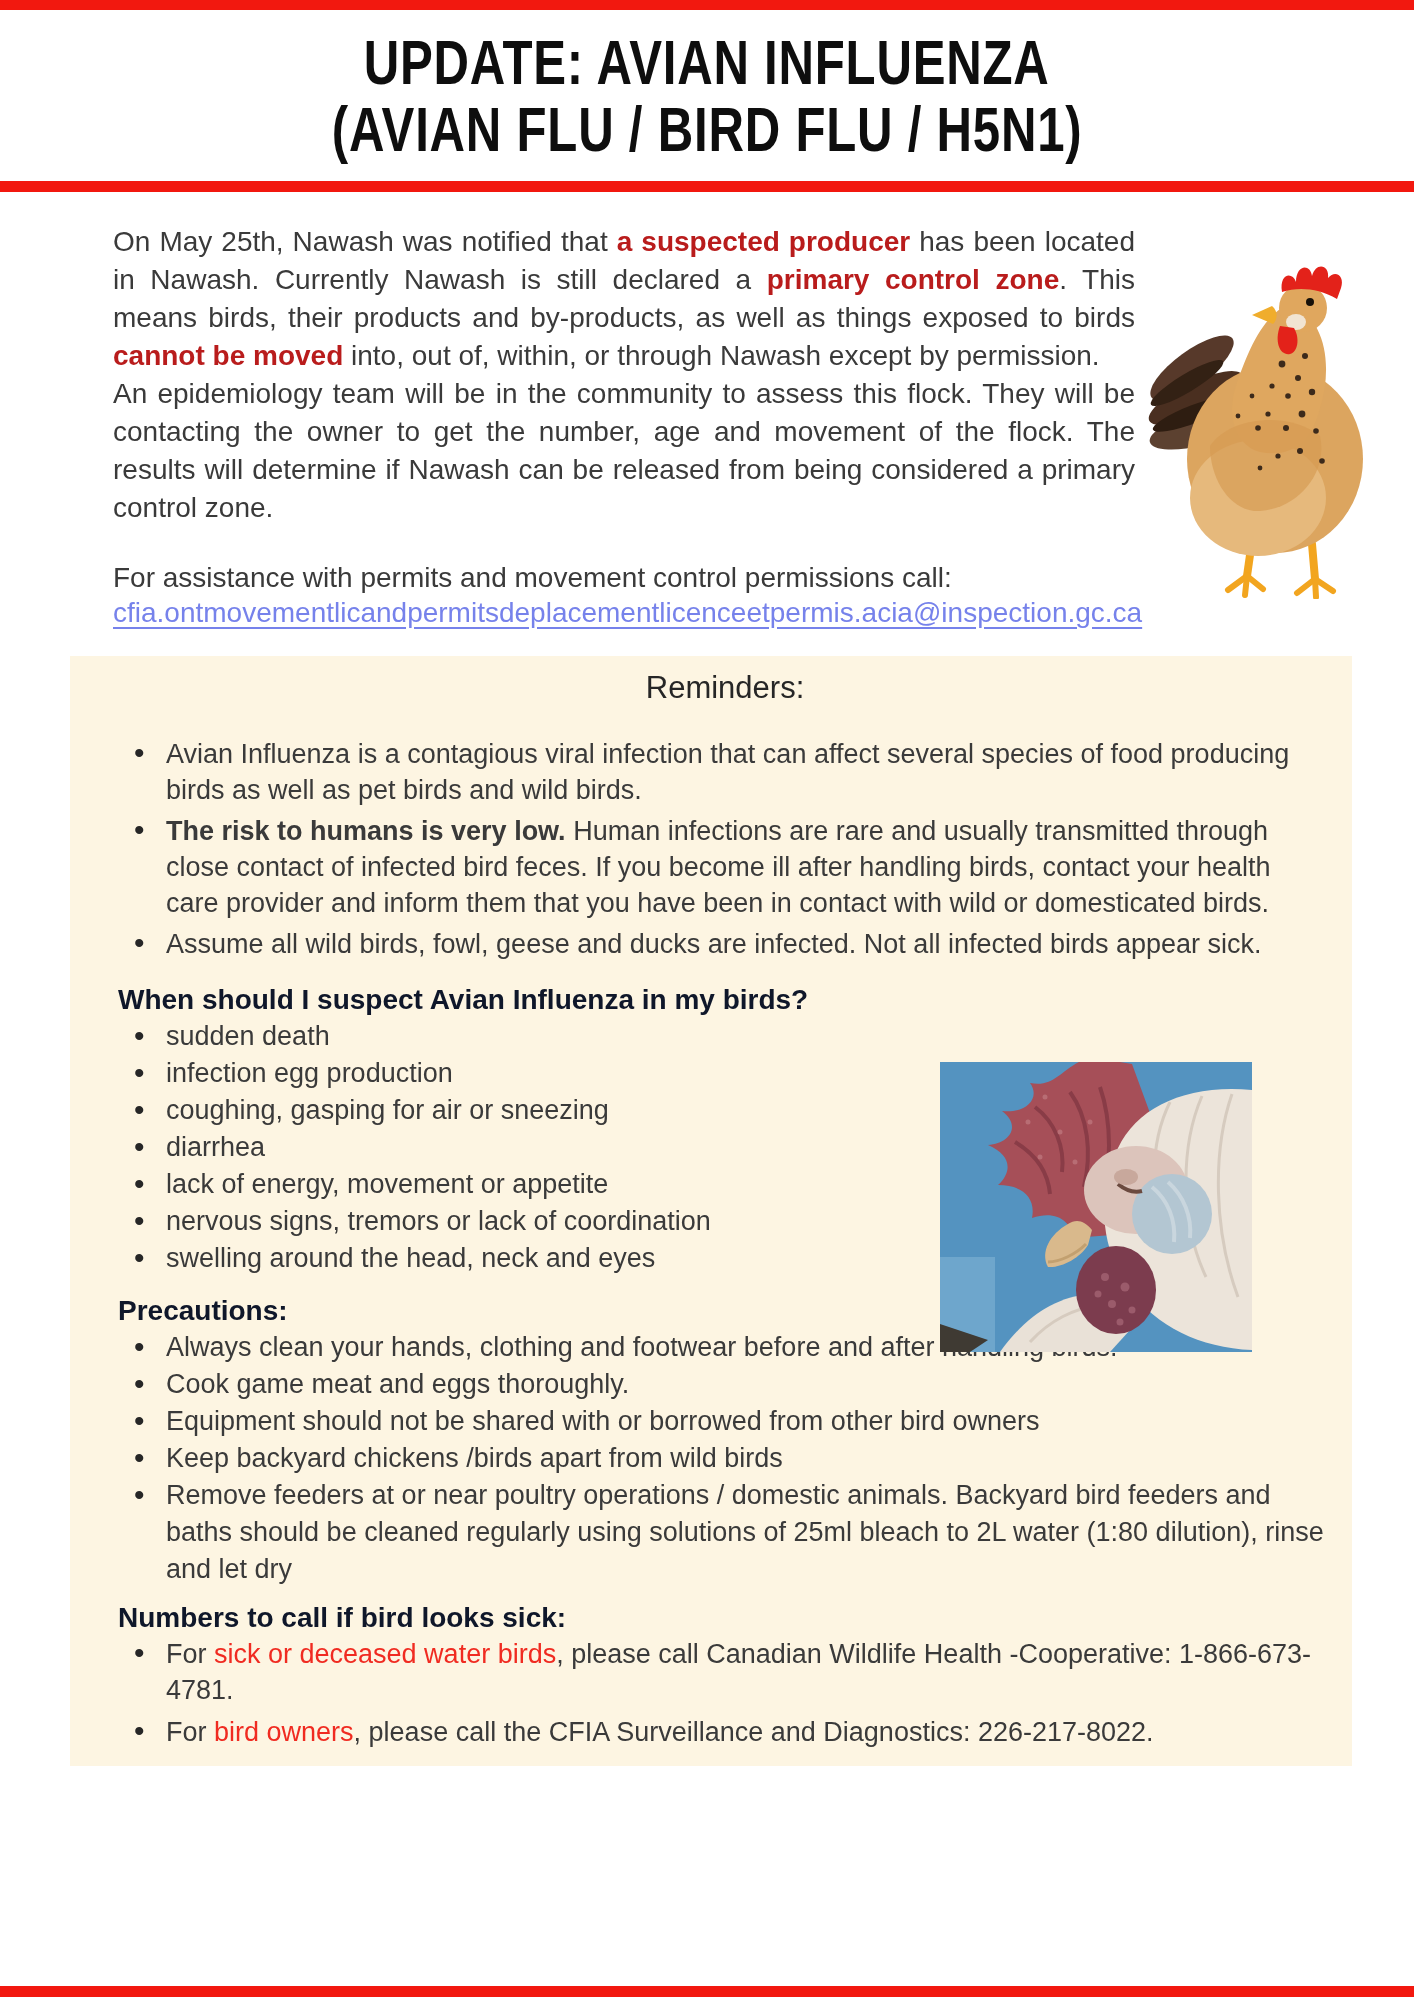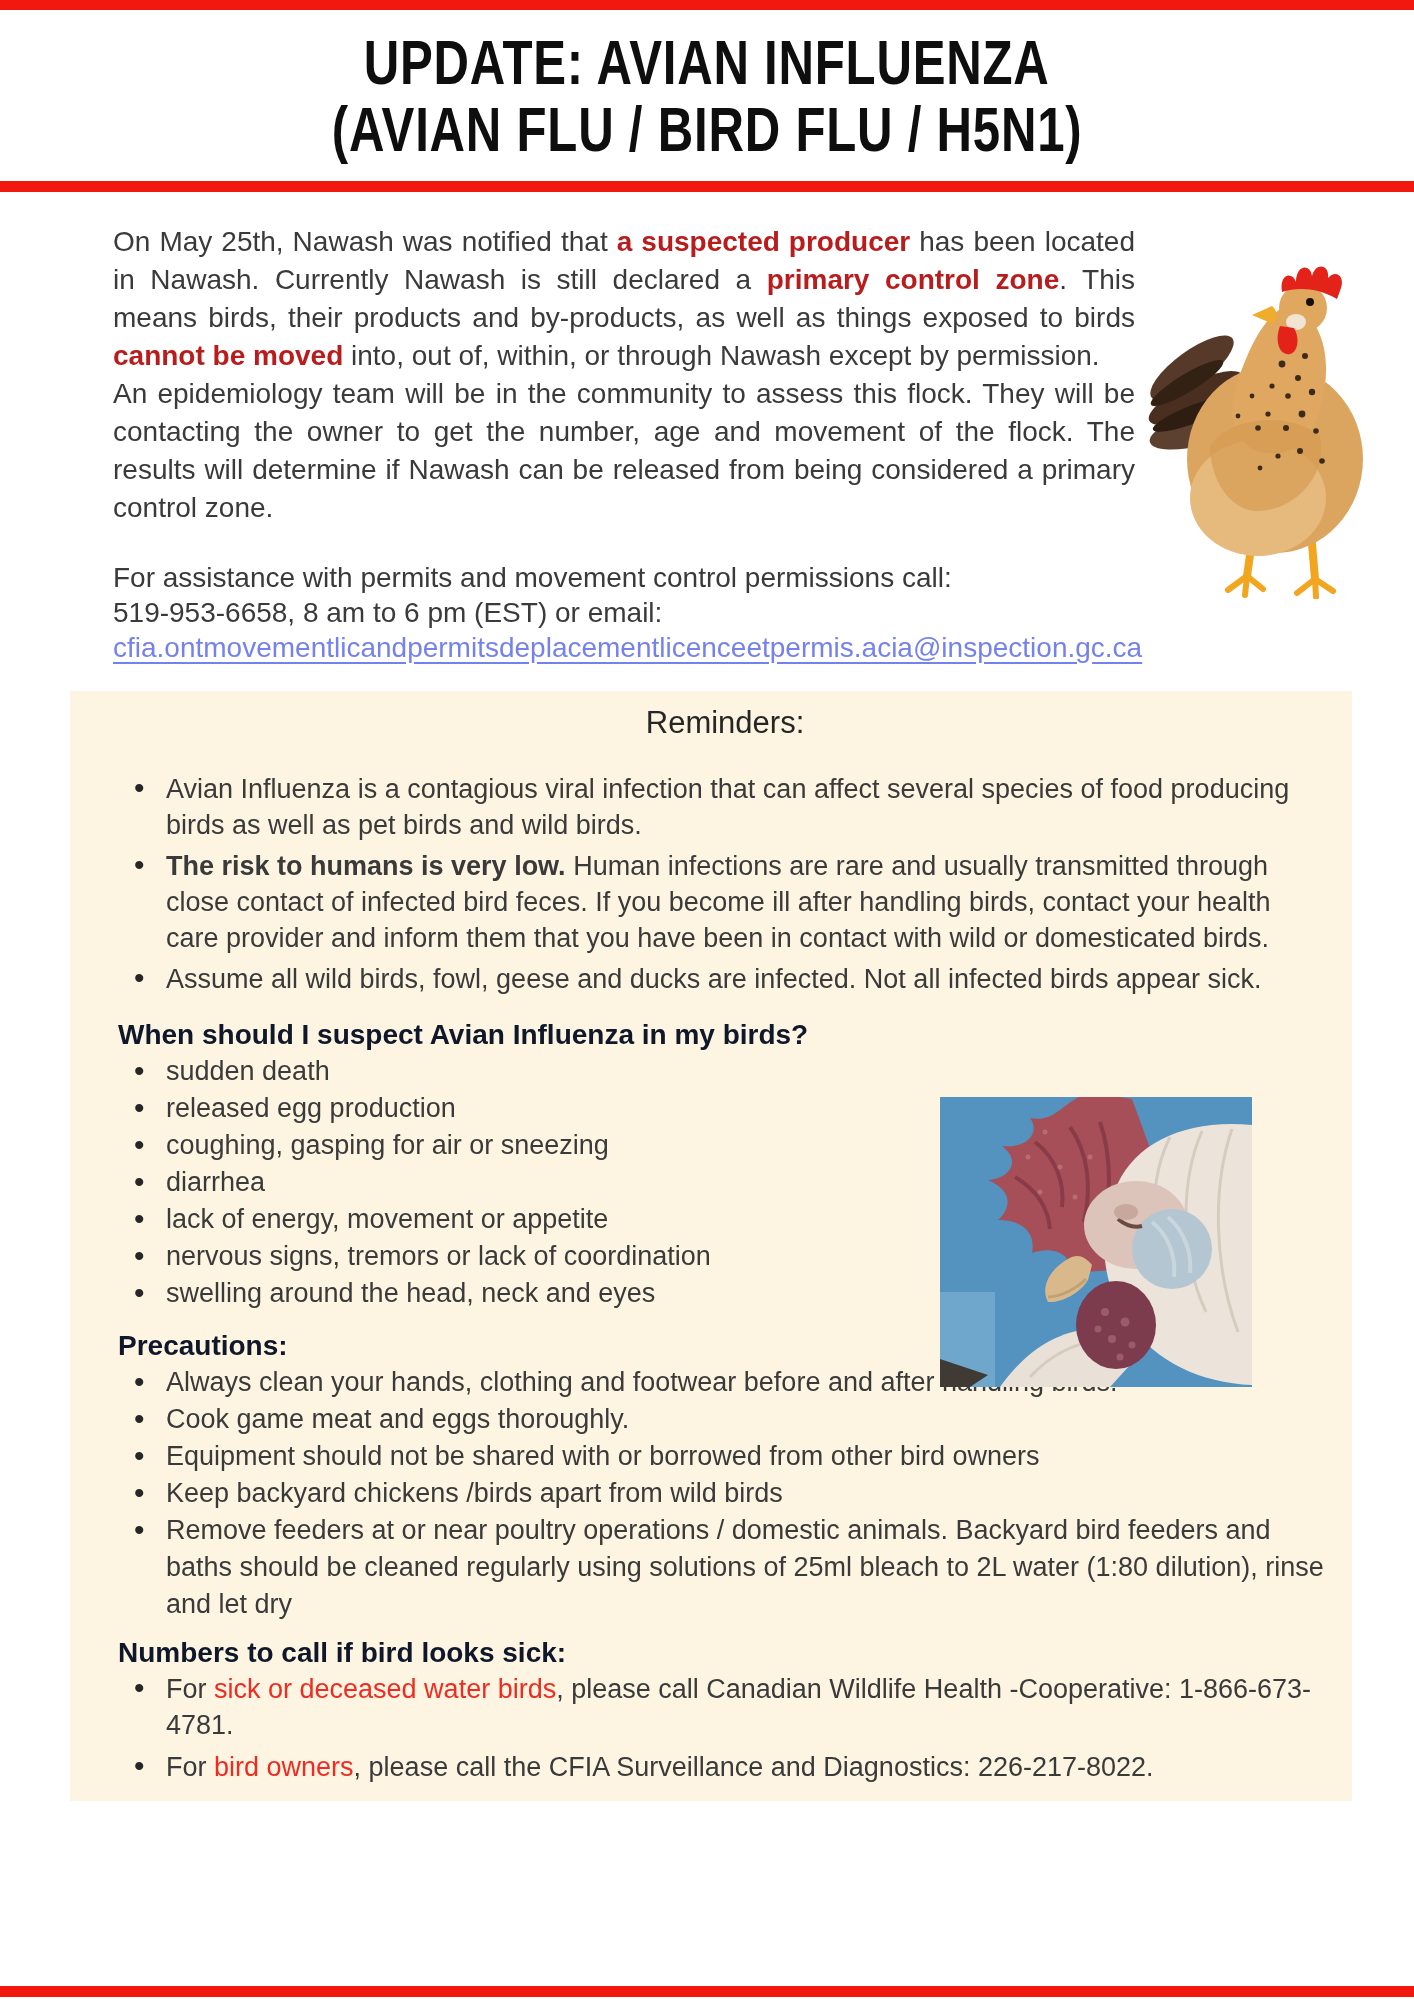--- a/index.html
+++ b/index.html
@@ -88,21 +88,20 @@
 
 <div class="bar bar-mid"></div>
 
 <section class="intro">
   <p><span>On May 25th, Nawash was notified that </span><b>a suspected producer</b><span> has been located in Nawash. Currently Nawash is still declared a </span><b>primary control zone</b><span>. This means birds, their products and by-products, as well as things exposed to birds </span><b>cannot be moved</b><span> into, out of, within, or through Nawash except by permission.</span></p>
 
   <p>An epidemiology team will be in the community to assess this flock. They will be contacting the owner to get the number, age and movement of the flock. The results will determine if Nawash can be released from being considered a primary control zone.</p>
 
   <div class="contact">
     <div>For assistance with permits and movement control permissions call:</div>
-    <div>519-953-6658, 8 am to 6 pm (EST) or email:</div>
     <div class="email"><a href="#">cfia.ontmovementlicandpermitsdeplacementlicenceetpermis.acia@inspection.gc.ca</a></div>
   </div>
 
   <svg class="chicken-photo" viewBox="0 0 235 353" aria-label="healthy brown hen">
     <g>
       <ellipse cx="52" cy="122" rx="50" ry="17" transform="rotate(-36 52 122)" fill="#57392a"></ellipse>
       <ellipse cx="56" cy="152" rx="52" ry="16" transform="rotate(-26 56 152)" fill="#4a2f20"></ellipse>
       <ellipse cx="62" cy="182" rx="54" ry="17" transform="rotate(-15 62 182)" fill="#5c4130"></ellipse>
       <ellipse cx="47" cy="137" rx="42" ry="9" transform="rotate(-31 47 137)" fill="#332114"></ellipse>
       <ellipse cx="54" cy="168" rx="44" ry="9" transform="rotate(-21 54 168)" fill="#2e1d11"></ellipse>
@@ -157,21 +156,21 @@
 
   <ul class="group-reminders">
     <li><span>Avian Influenza is a contagious viral infection that can affect several species of food producing birds as well as pet birds and wild birds.</span></li>
     <li><b>The risk to humans is very low.</b><span> Human infections are rare and usually transmitted through close contact of infected bird feces. If you become ill after handling birds, contact your health care provider and inform them that you have been in contact with wild or domesticated birds.</span></li>
     <li><span>Assume all wild birds, fowl, geese and ducks are infected. Not all infected birds appear sick.</span></li>
   </ul>
 
   <h3 class="box-heading when-heading">When should I suspect Avian Influenza in my birds?</h3>
   <ul class="group-symptoms">
     <li>sudden death</li>
-    <li>released egg production</li>
+    <li>infection egg production</li>
     <li>coughing, gasping for air or sneezing</li>
     <li>diarrhea</li>
     <li>lack of energy, movement or appetite</li>
     <li>nervous signs, tremors or lack of coordination</li>
     <li>swelling around the head, neck and eyes</li>
   </ul>
 
   <h3 class="box-heading prec-heading">Precautions:</h3>
   <ul class="group-precautions">
     <li>Always clean your hands, clothing and footwear before and after handling birds.</li>

